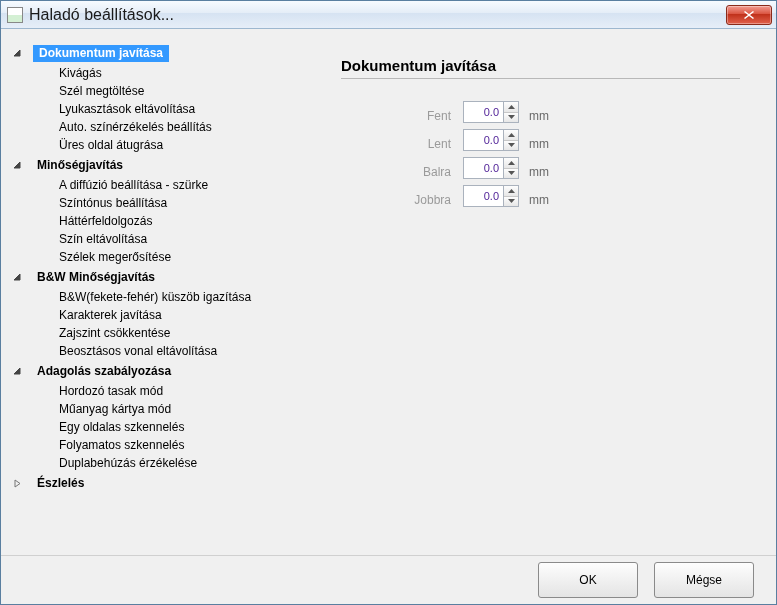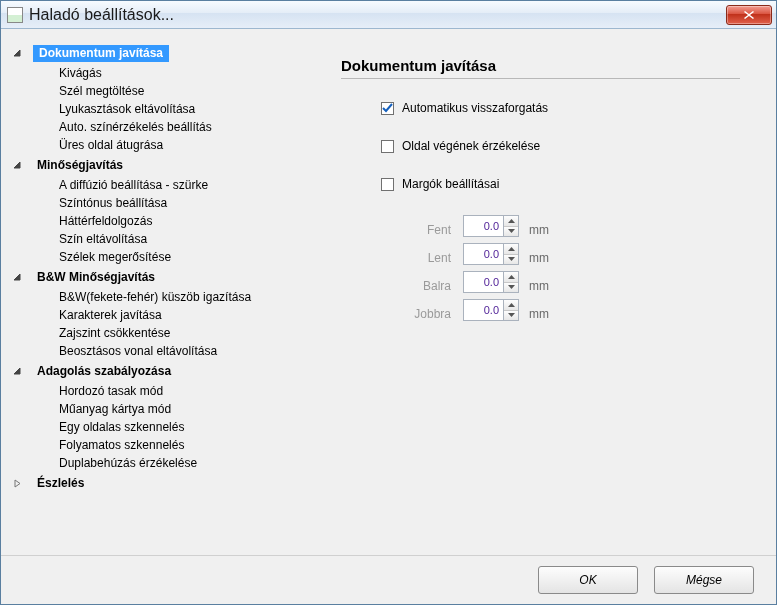--- a/index.html
+++ b/index.html
@@ -214,32 +214,31 @@
     border-top: 1px solid #d0d0d0;
     display: flex;
     align-items: center;
     justify-content: flex-end;
     padding: 0 22px;
     gap: 16px;
     background: #f0f0f0;
   }
   .btn {
     min-width: 100px;
-    height: 28px;
+    height: 36px;
     border: 1px solid #8a8a8a;
     border-radius: 3px;
     background: linear-gradient(to bottom, #fdfdfd, #e4e4e4);
     font-family: inherit;
     font-size: 12px;
     display: inline-flex;
     align-items: center;
     justify-content: center;
     padding: 0 14px;
     box-sizing: border-box;
-    font-style: italic;
   }
 </style>
 </head>
 <body>
 
 <div class="window">
 
   <div class="titlebar">
     <span class="app-icon"></span>
     <span class="title-text">Haladó beállítások...</span>
@@ -330,38 +329,20 @@
               </span>
               <span class="tree-header">Észlelés</span>
             </div>
           </div>
         </div>
 
       <div class="detail">
         <h2>Dokumentum javítása</h2>
         <hr class="hr">
 
-        <div id="options">
-            <div class="opt-row">
-              <span class="checkbox">
-                <svg width="11" height="11" viewBox="0 0 11 11">
-                  <path d="M1 5 L4 8 L10 1" fill="none" stroke="#1560bd" stroke-width="2"></path>
-                </svg>
-              </span>
-              <span>Automatikus visszaforgatás</span>
-            </div>
-            <div class="opt-row">
-              <span class="checkbox"></span>
-              <span>Oldal végének érzékelése</span>
-            </div>
-            <div class="opt-row">
-              <span class="checkbox"></span>
-              <span>Margók beállításai</span>
-            </div>
-          </div>
 
         <div class="margins" id="margins">
             <div class="margin-row">
               <span class="margin-label">Fent</span>
               <span class="spinner">
                 <input type="text" value="0.0" style="">
                 <span class="spin-buttons">
                   <span class="spin-up">
                     <svg width="7" height="4" viewBox="0 0 7 4">
                       <path d="M0 4 L3.5 0 L7 4 Z" fill="#555"></path>

